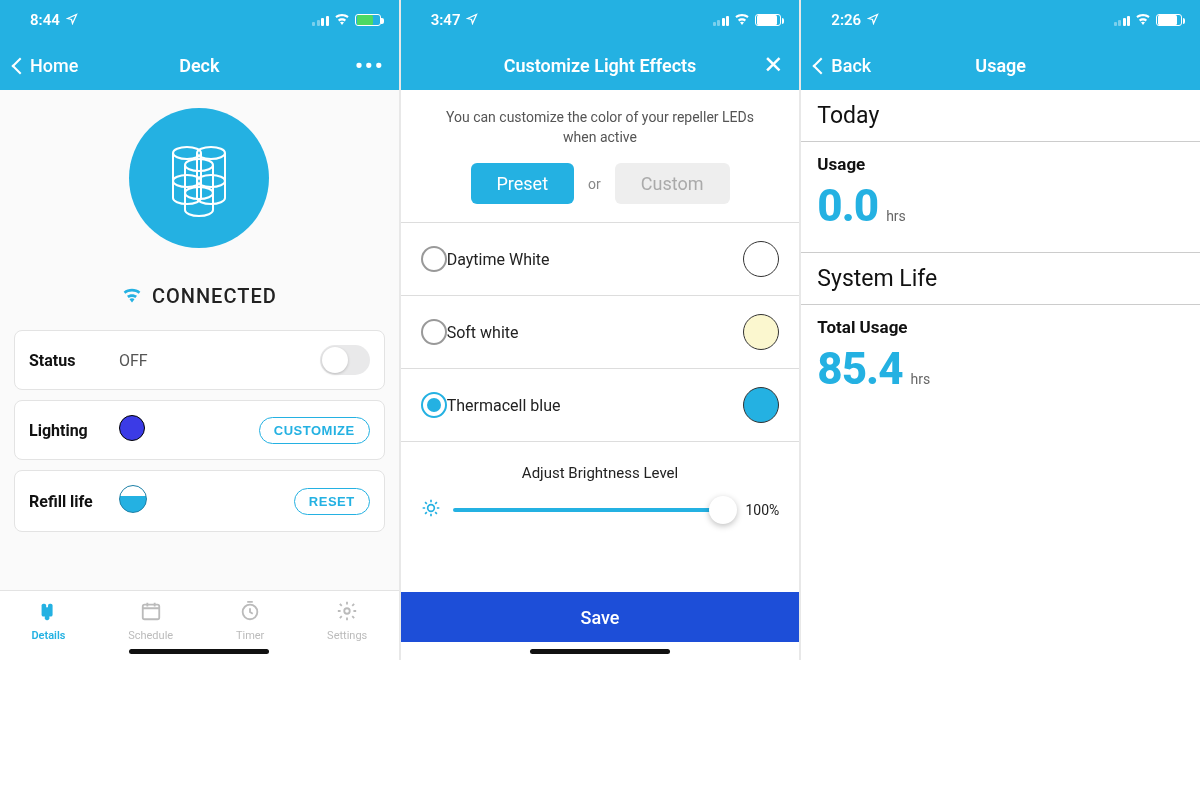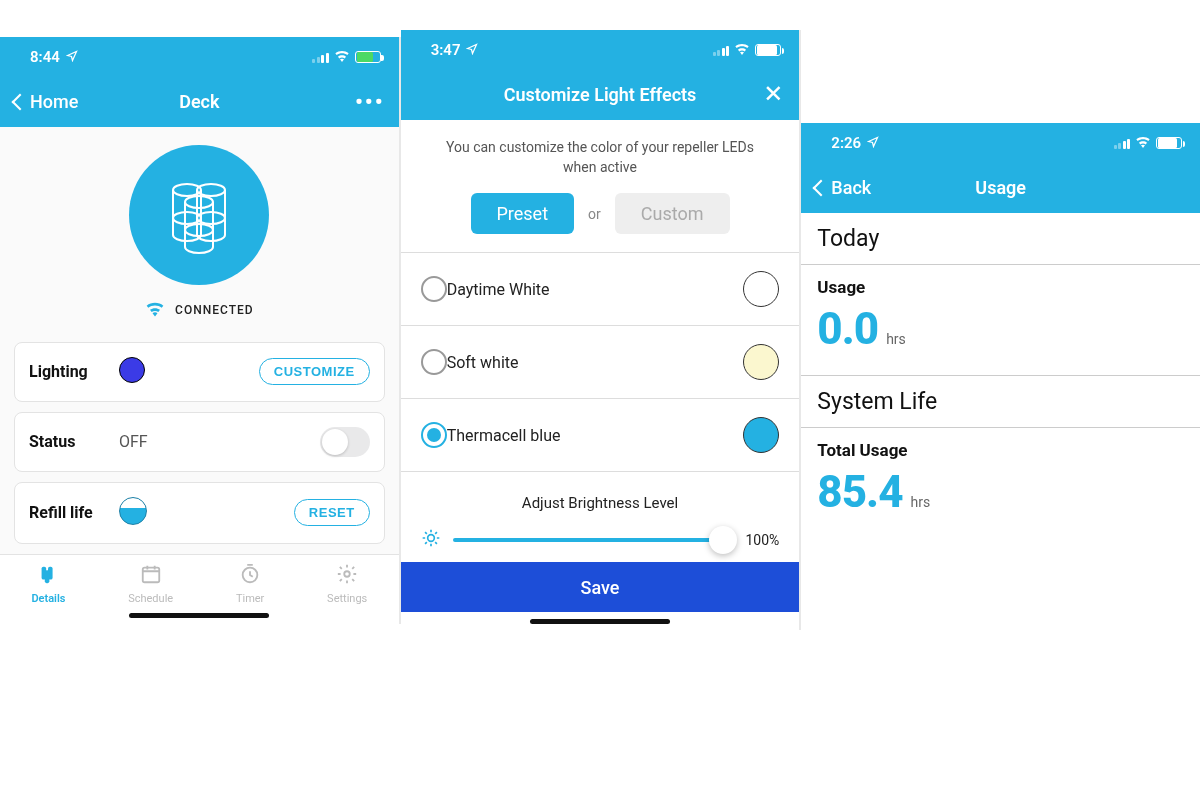--- a/index.html
+++ b/index.html
@@ -9,21 +9,20 @@
     background: #fff;
     display: flex;
     justify-content: center;
     align-items: flex-start;
   }
   .triptych {
     width: 1200px;
     height: 660px;
     display: flex;
     background: #fff;
-    align-items: center;
   }
   .phone {
     flex: 1 1 0;
     display: flex;
     flex-direction: column;
     background: #fff;
     border-right: 2px solid #e8e8e8;
     position: relative;
   }
   .phone:last-child { border-right: none; }
@@ -84,21 +83,21 @@
     transform: rotate(45deg); margin-right:2px;
   }
   .close-x { font-size:24px; font-weight:300; line-height:1;}
 
   
   .deck-content { flex:1; display:flex; flex-direction:column; align-items:center; padding: 18px 14px 0; background:#fafafa;}
   .device-circle {
     width: 140px; height: 140px; border-radius:50%;
     background:#24b1e2; display:flex; align-items:center; justify-content:center;
   }
-  .connected-row { display:flex; align-items:center; gap:10px; margin:16px 0 22px; font-weight:500; letter-spacing:1px; font-size:12px; color:#222;}
+  .connected-row { display:flex; align-items:center; gap:10px; margin:36px 0 22px; font-weight:500; letter-spacing:1px; font-size:20px; color:#222;}
   .wifi-icon { color:#24b1e2; }
   .card {
     width: 100%; background:#fff; border:1px solid #e3e3e3; border-radius:8px;
     display:flex; align-items:center; justify-content:space-between;
     padding: 14px 14px; margin-bottom:10px; font-size:16px;
   }
   .card .label { font-weight:700; color:#111; min-width:80px;}
   .card .value { color:#555; flex:1; padding-left:10px;}
   .pill-btn {
     border:1.5px solid #24b1e2; color:#24b1e2; background:#fff;
@@ -240,31 +239,31 @@
       <div class="connected-row">
         <span class="wifi-icon">
           <svg width="20" height="16" viewBox="0 0 24 18" fill="#24b1e2">
               <path d="M12 18l-3-4c1.8-1.3 4.2-1.3 6 0l-3 4zm-6-8c3.3-2.7 8.7-2.7 12 0l-2 2.6c-2.2-1.8-5.8-1.8-8 0L6 10zm-4-5c5.5-4.5 14.5-4.5 20 0l-2 2.6C15.6 4 8.4 4 4 7.6L2 5z"></path>
             </svg>
         </span>
         <span>CONNECTED</span>
       </div>
 
       <div class="card">
-        <span class="label">Lighting</span>
-        <span class="value"><span class="color-dot" style="background:#3b3be6"></span></span>
-        <button class="pill-btn">CUSTOMIZE</button>
-      </div>
-
-      <div class="card">
         <span class="label">Status</span>
         <span class="value">OFF</span>
         <div class="toggle">
             <div class="knob"></div>
           </div>
+      </div>
+
+      <div class="card">
+        <span class="label">Lighting</span>
+        <span class="value"><span class="color-dot" style="background:#3b3be6"></span></span>
+        <button class="pill-btn">CUSTOMIZE</button>
       </div>
 
       <div class="card">
         <span class="label">Refill life</span>
         <span class="value"><span class="refill-dot"></span></span>
         <button class="pill-btn">RESET</button>
       </div>
     </div>
 
     <div class="tab-bar">

